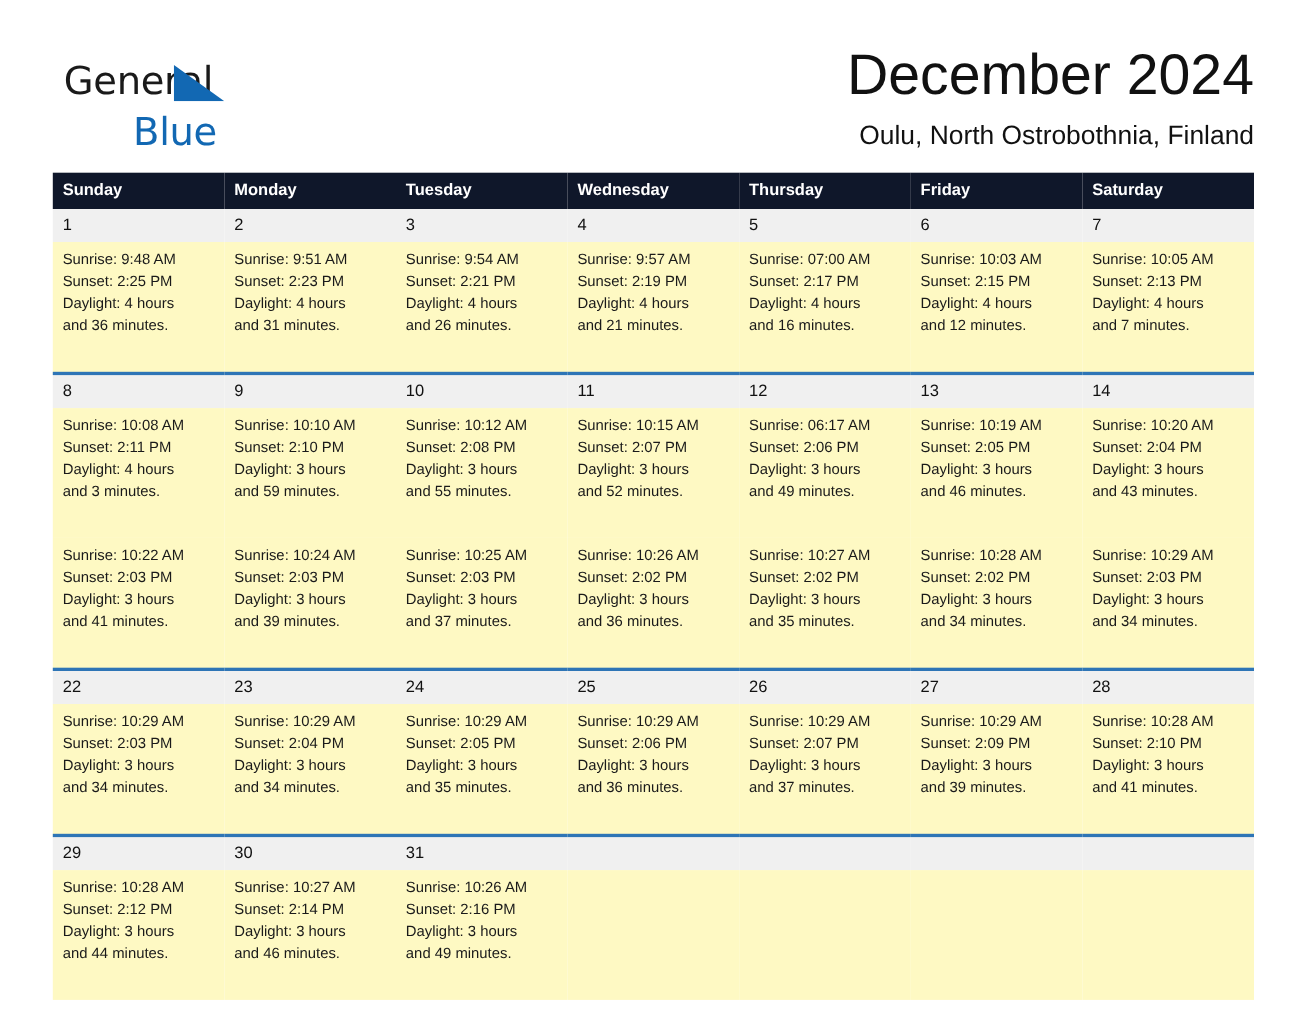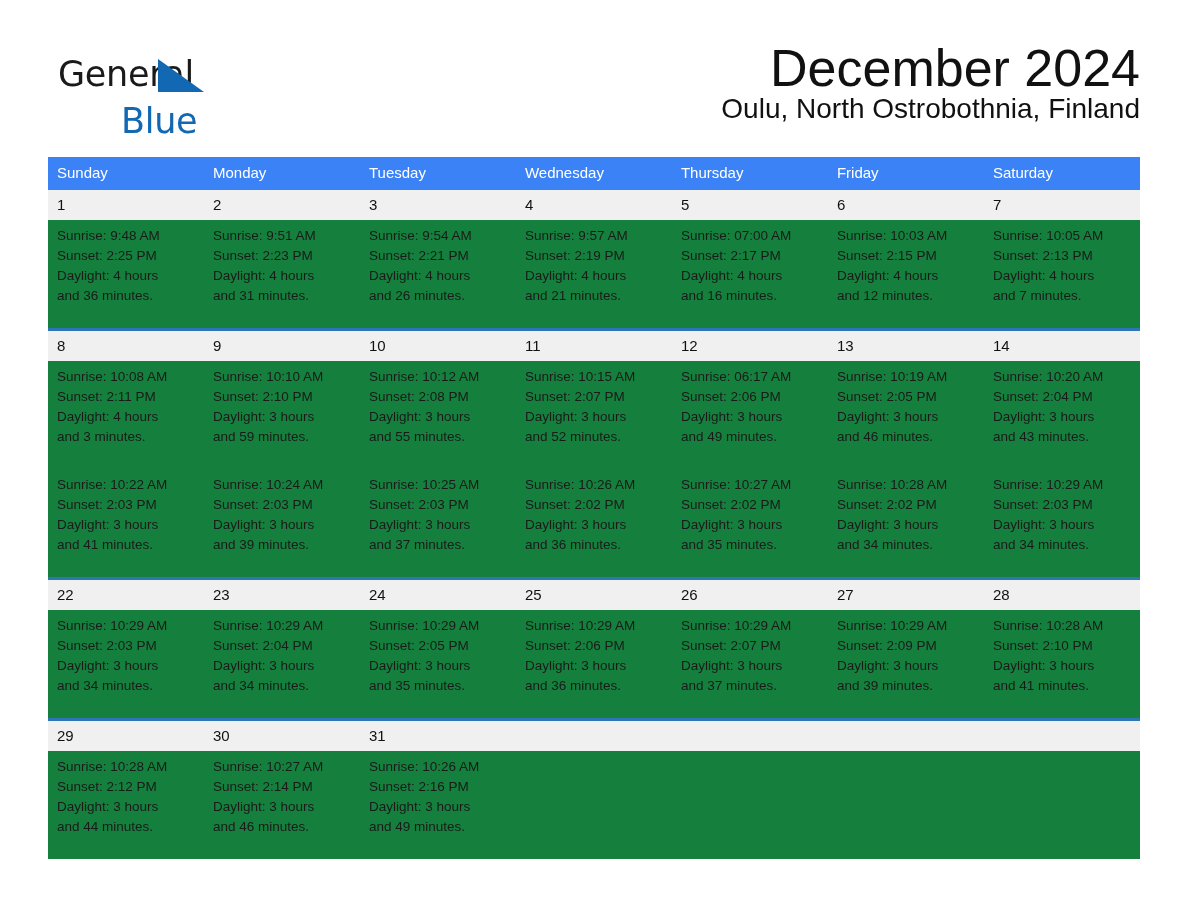--- a/index.html
+++ b/index.html
@@ -73,45 +73,45 @@
     width: 780px;
   }
   .cal-title {
     font-size: 52px;
     line-height: 52px;
     font-weight: 400;
     color: #111111;
     white-space: nowrap;
   }
   .cal-subtitle {
-    margin-top: 0;
-    font-size: 28px;
+    margin-top: 15px;
+    font-size: 24px;
     line-height: 30px;
     font-weight: 400;
     color: #111111;
     white-space: nowrap;
   }
 
   
   .calendar {
     position: absolute;
     left: 48px;
     top: 157px;
     width: 1092px;
   }
   .cal-table {
     width: 100%;
     border-collapse: collapse;
     table-layout: fixed;
   }
   .cal-head th {
-    background: #3b82f6;
+    background: #0f172a;
     color: #ffffff;
     font-size: 15px;
-    font-weight: 400;
+    font-weight: 700;
     text-align: left;
     padding: 7px 0 8px 9px;
     line-height: 18px;
     border: none;
   }
   .week-row td {
     vertical-align: top;
     padding: 0;
     border: none;
   }
@@ -122,25 +122,25 @@
     color: #111111;
     padding: 6px 0 6px 9px;
     border-top: 3px solid #2e75b6;
     vertical-align: top;
     height: 18px;
   }
   .daynum-row.first td {
     border-top: none;
   }
   .detail-row td {
-    background: #15803d;
+    background: #fef9c3;
     font-size: 13.5px;
     line-height: 20px;
     color: #1a1a1a;
-    padding: 6px 8px 22px 9px;
+    padding: 6px 8px 32px 9px;
     vertical-align: top;
     height: 100px;
     box-sizing: border-box;
   }
   .detail-row td.empty { padding-bottom: 0; }
   .dline { white-space: nowrap; }
 </style>
 </head>
 <body>
 

